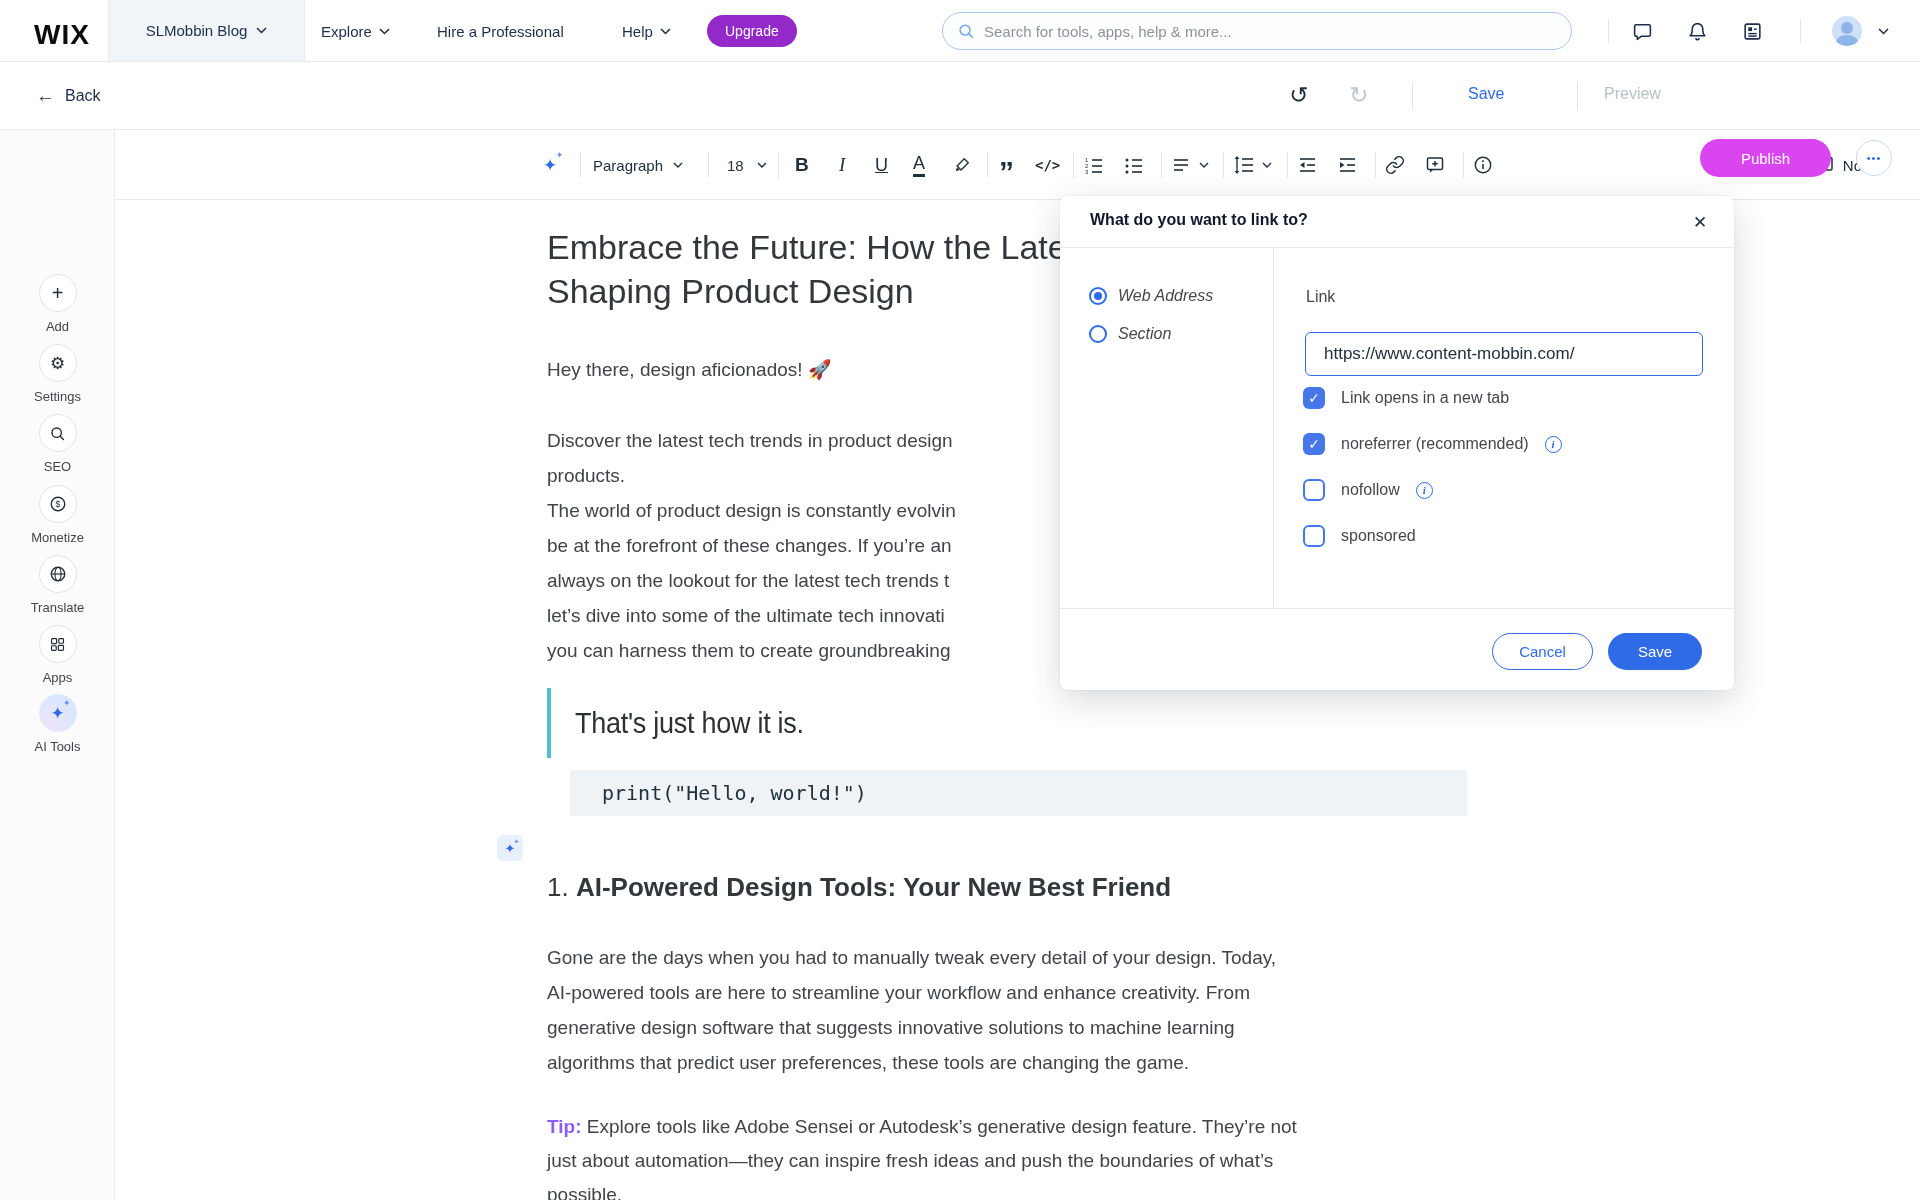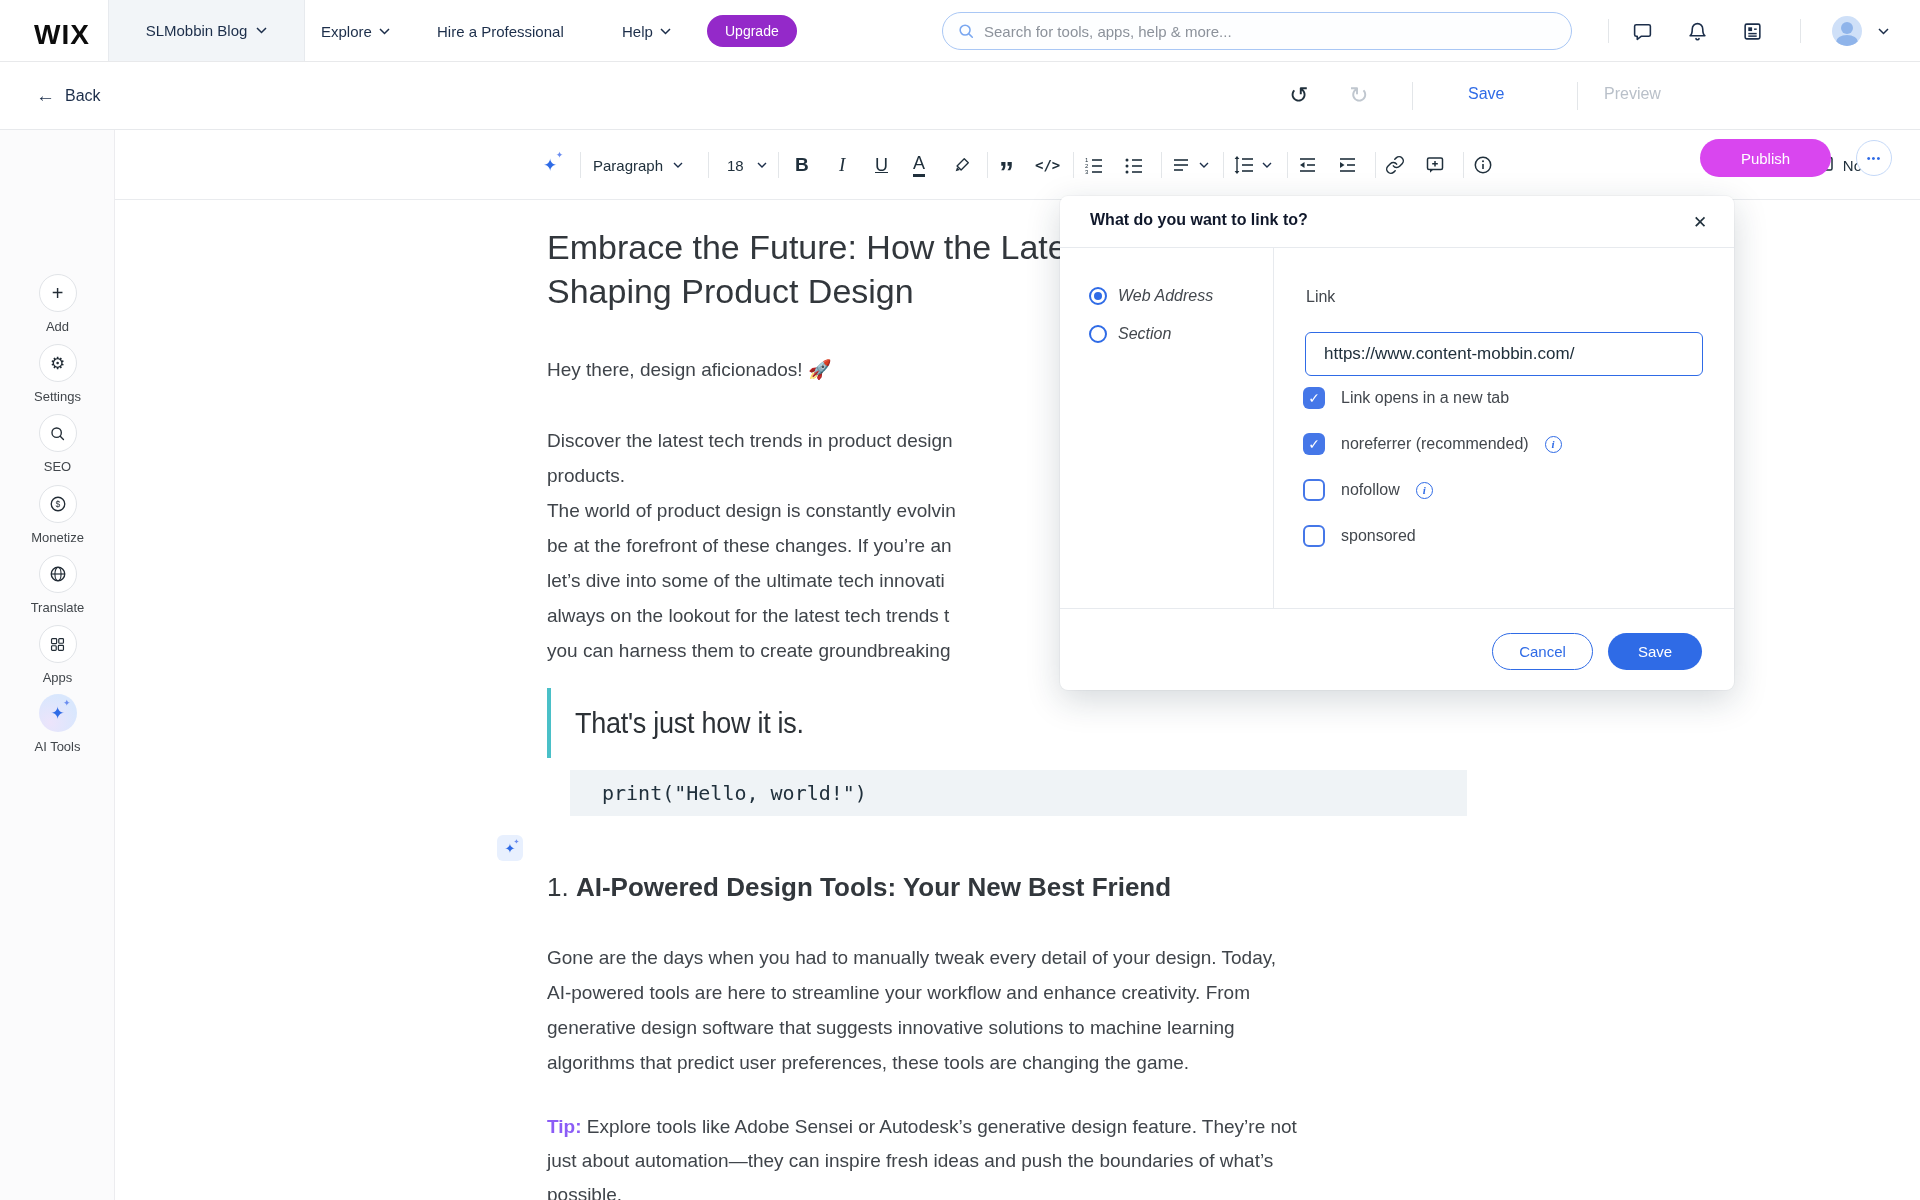--- a/index.html
+++ b/index.html
@@ -430,22 +430,22 @@
     <div class="line">Shaping Product Design</div>
   </div>
 
   <div class="doc-intro line">Hey there, design aficionados! 🚀</div>
 
   <div class="doc-para1">
     <div class="line">Discover the latest tech trends in product design</div>
     <div class="line">products.</div>
     <div class="line">The world of product design is constantly evolvin</div>
     <div class="line">be at the forefront of these changes. If you’re an</div>
+    <div class="line">always on the lookout for the latest tech trends t</div>
     <div class="line">let’s dive into some of the ultimate tech innovati</div>
-    <div class="line">always on the lookout for the latest tech trends t</div>
     <div class="line">you can harness them to create groundbreaking</div>
   </div>
 
   <div class="doc-quote">
     <span class="qtext">That's just how it is.</span>
   </div>
 
   <div class="doc-code">
     <code>print("Hello, world!")</code>
   </div>

